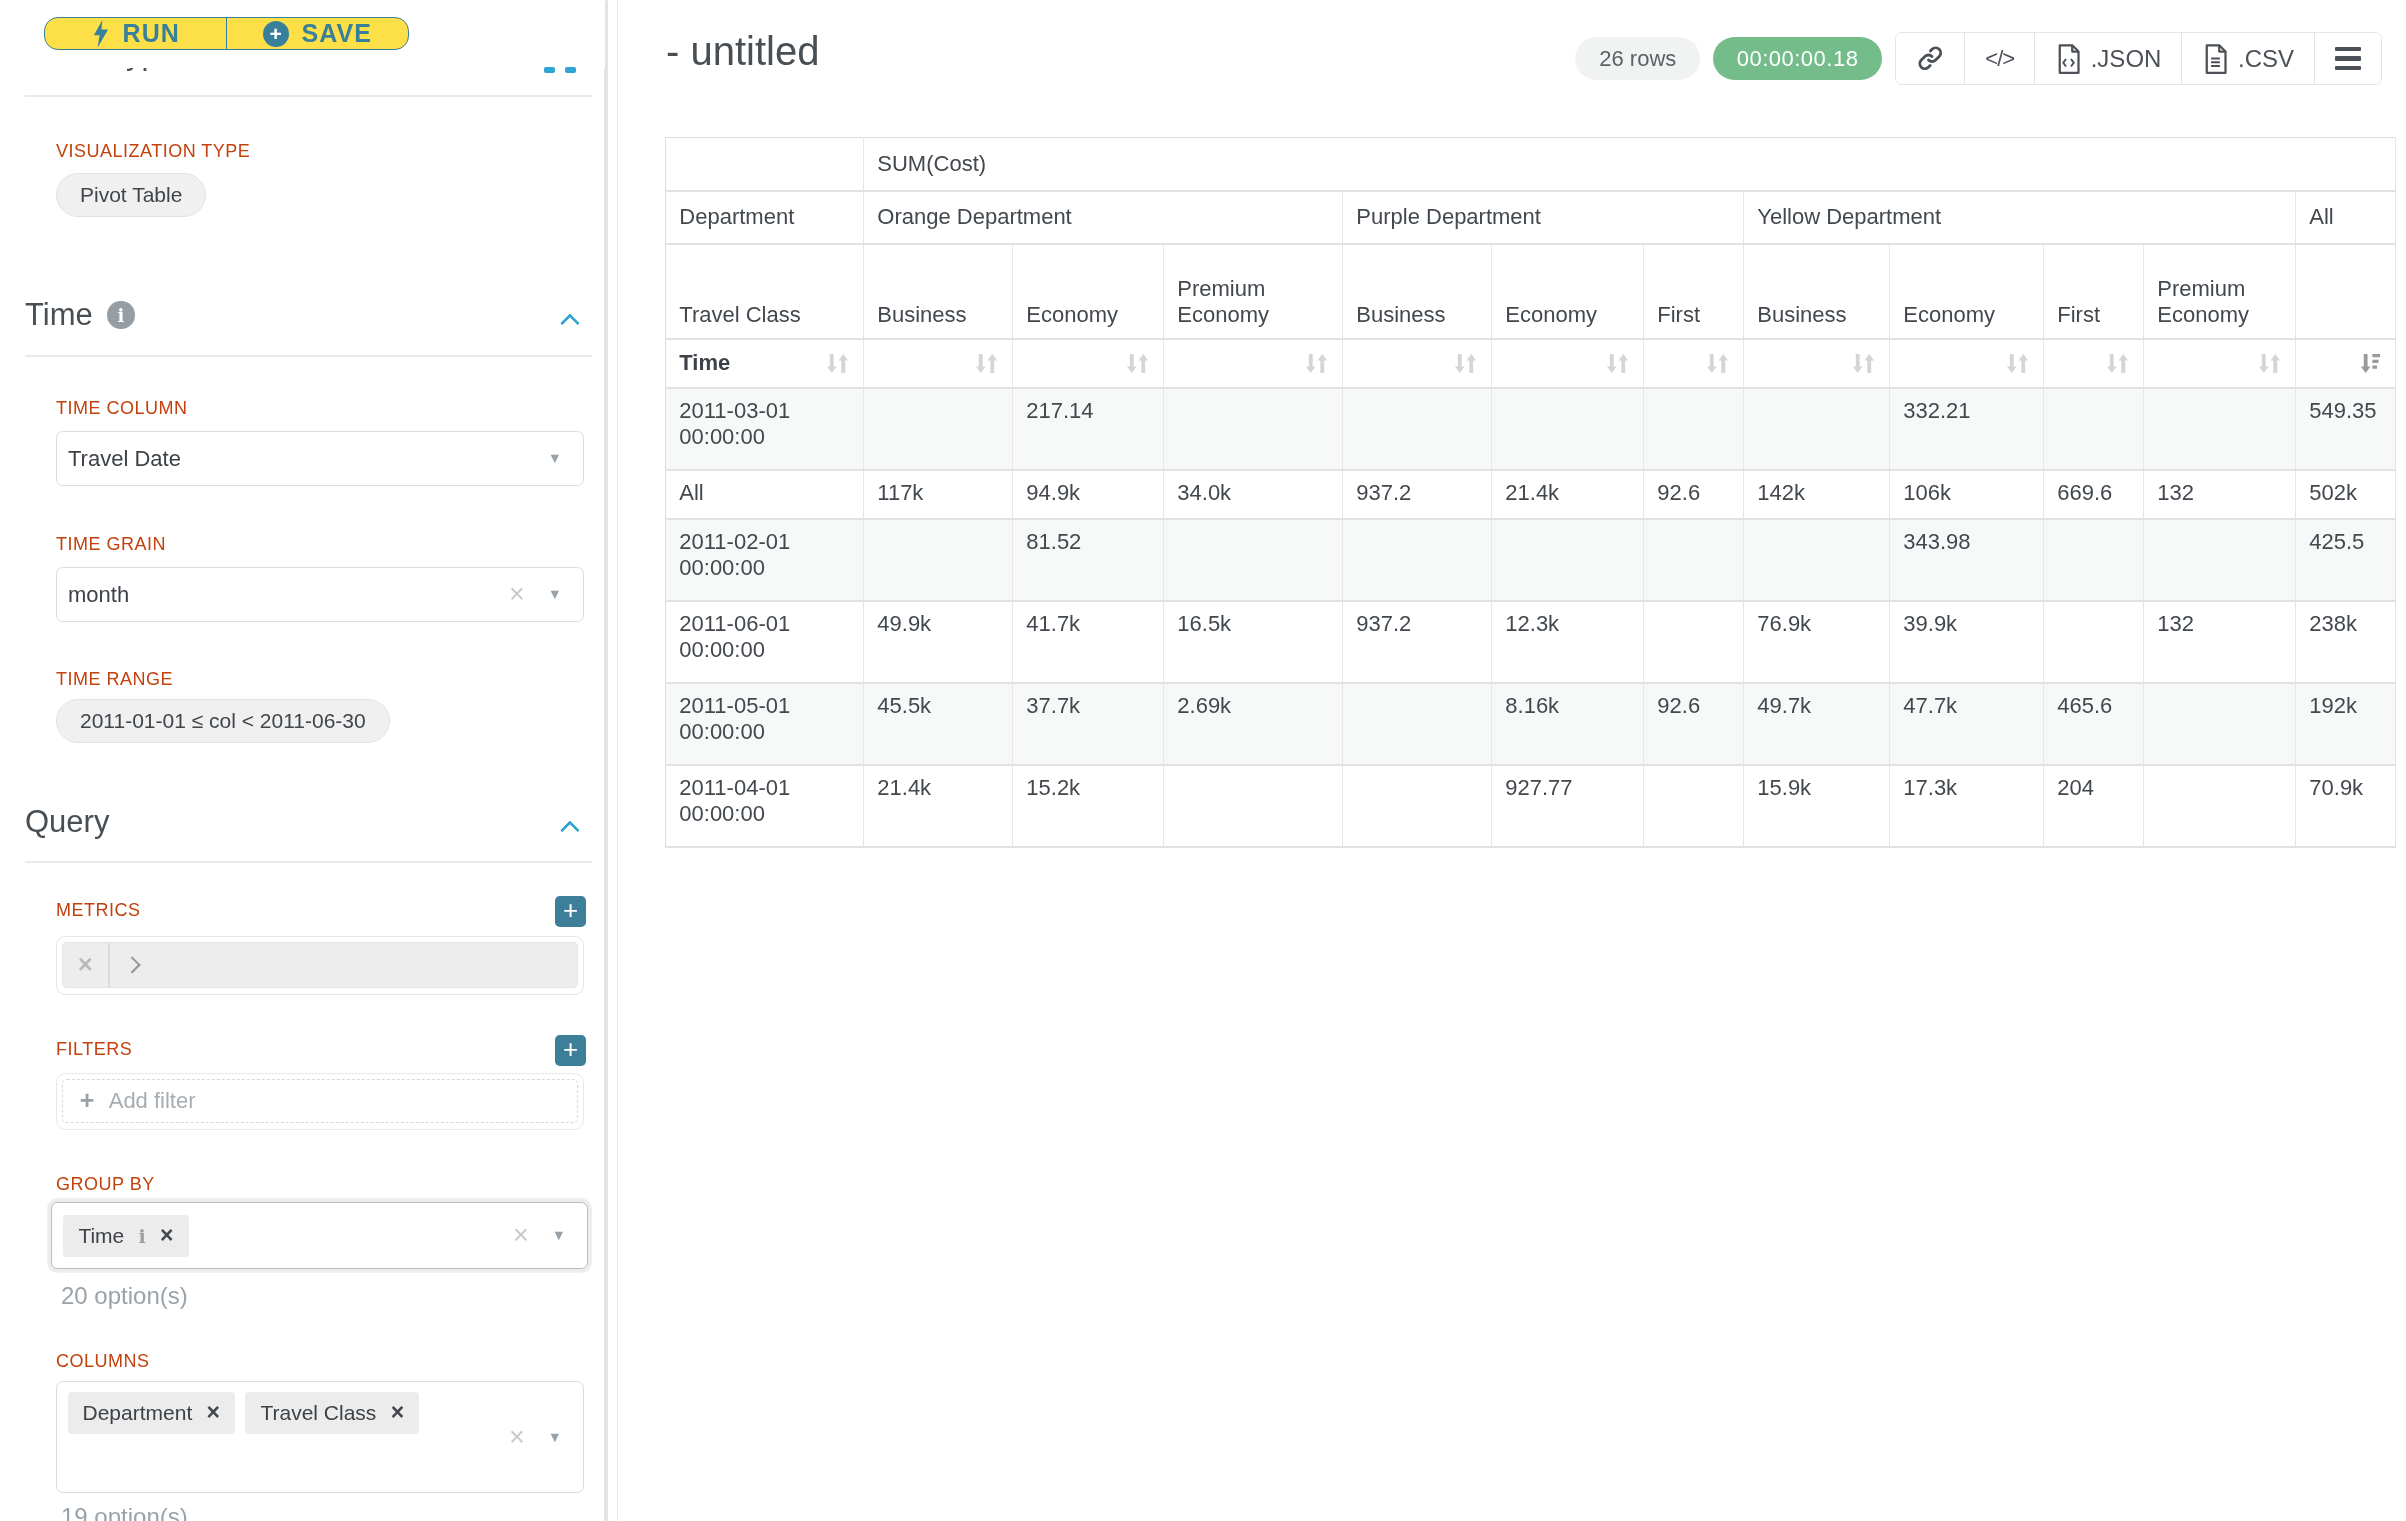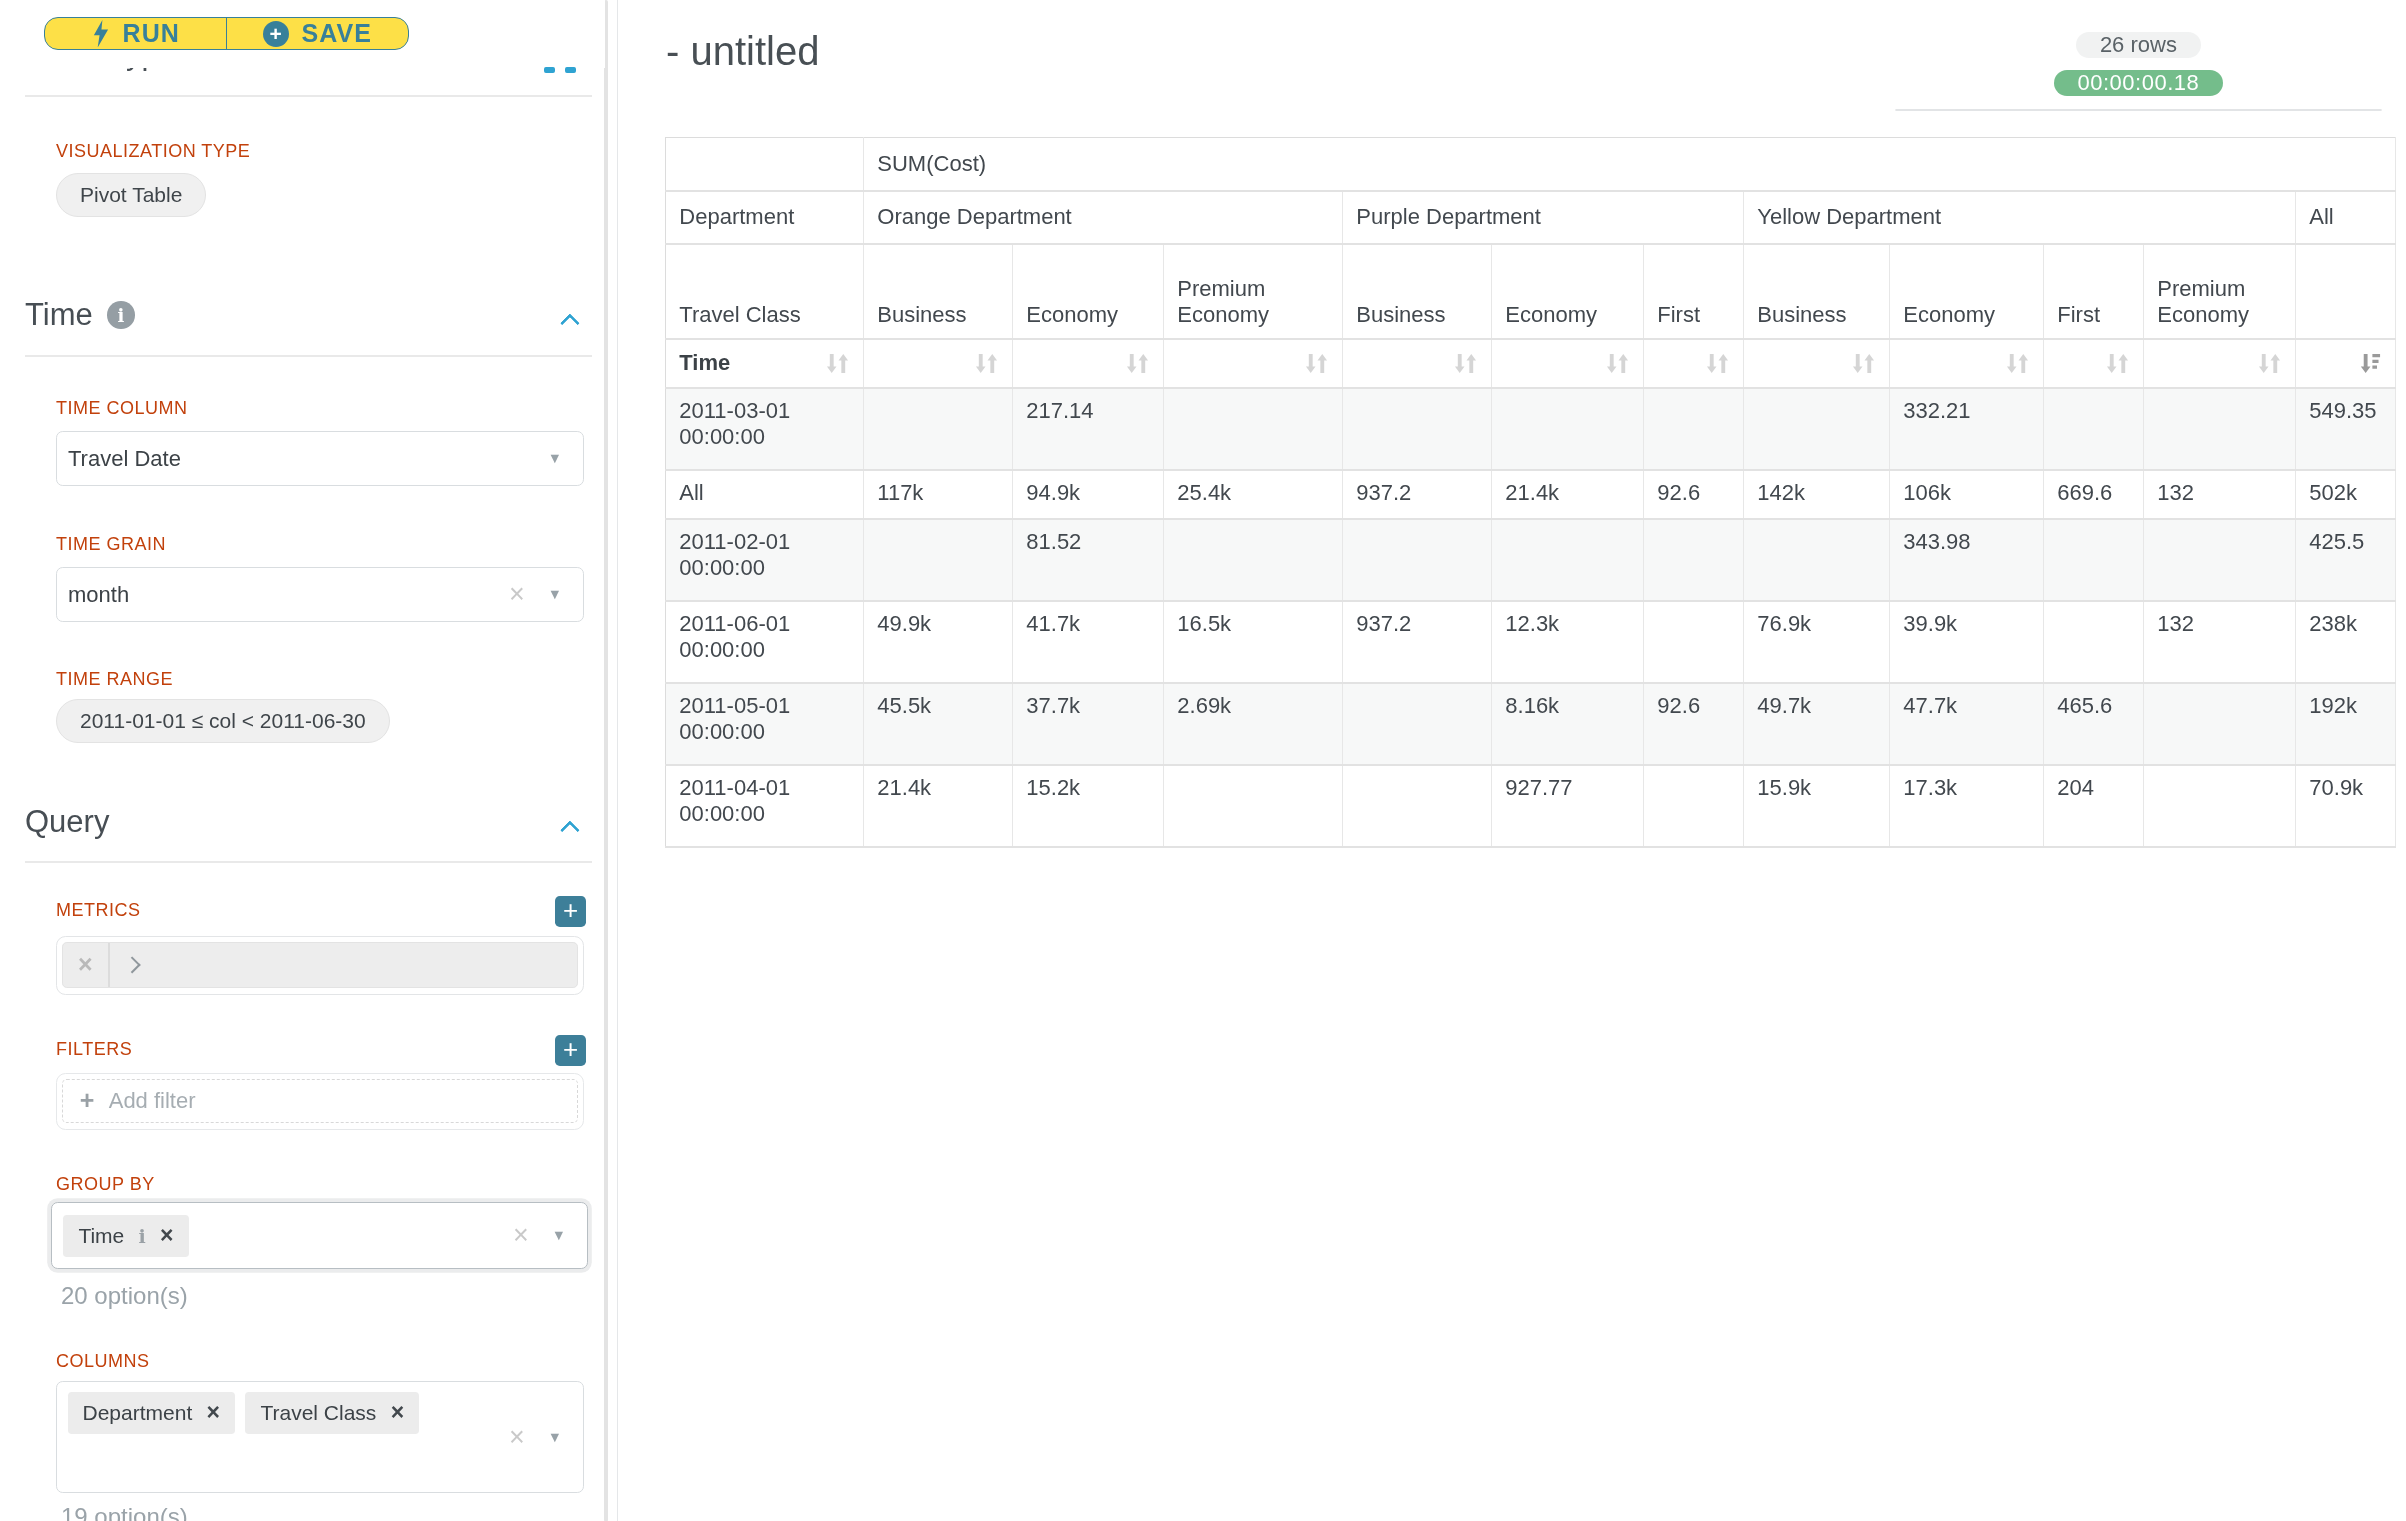--- a/index.html
+++ b/index.html
@@ -88,21 +88,21 @@
     display:flex; align-items:center; gap:14.3px; padding-left:17px; color:#a6adb2;
     font-size:22px; cursor:pointer; }
   .addfilter-plus { font-size:25px; color:#9aa1a6; font-weight:700; line-height:1; }
 
   .tags-row { position:absolute; left:10.5px; top:9.5px; display:flex; gap:10.5px; }
 
   
   #canvas-title { position:absolute; left:666px; top:28.5px; font-size:40px;
     color:#484f54; font-weight:400; }
   #header-right { position:absolute; top:32px; right:24px; height:53px;
-    display:flex; align-items:center; gap:12.4px;flex-direction:column; }
+    display:flex; align-items:center; gap:12.4px; }
   .badge { height:43px; border-radius:22px; display:flex; align-items:center;
     padding:0 24px; font-size:22px; white-space:nowrap; }
   .badge-rows { background:#f1f2f2; color:#5a6267; }
   .badge-timer { background:#74bd8b; color:#fff; letter-spacing:0.5px; }
   .export-group { height:53px; border:1.9px solid #e2e4e6; border-radius:6.7px;
     display:flex; align-items:stretch; background:#fff; overflow:hidden; }
   .export-btn { display:flex; align-items:center; justify-content:center; gap:8.6px;
     padding:0 20px; font-size:24px; color:#4b5156; cursor:pointer; background:#fff; }
   .export-btn + .export-btn { border-left:1.9px solid #e2e4e6; }
   .code-glyph { font-size:22px; color:#4b5156; letter-spacing:-1px; }
@@ -449,21 +449,21 @@
             <td></td>
             <td>332.21</td>
             <td></td>
             <td></td>
             <td>549.35</td>
           </tr>
           <tr class="row-short">
             <th>All</th>
             <td>117k</td>
             <td>94.9k</td>
-            <td>25.4k</td>
+            <td>34.0k</td>
             <td>937.2</td>
             <td>21.4k</td>
             <td>92.6</td>
             <td>142k</td>
             <td>106k</td>
             <td>669.6</td>
             <td>132</td>
             <td>502k</td>
           </tr>
           <tr class="row-tall stripe">

